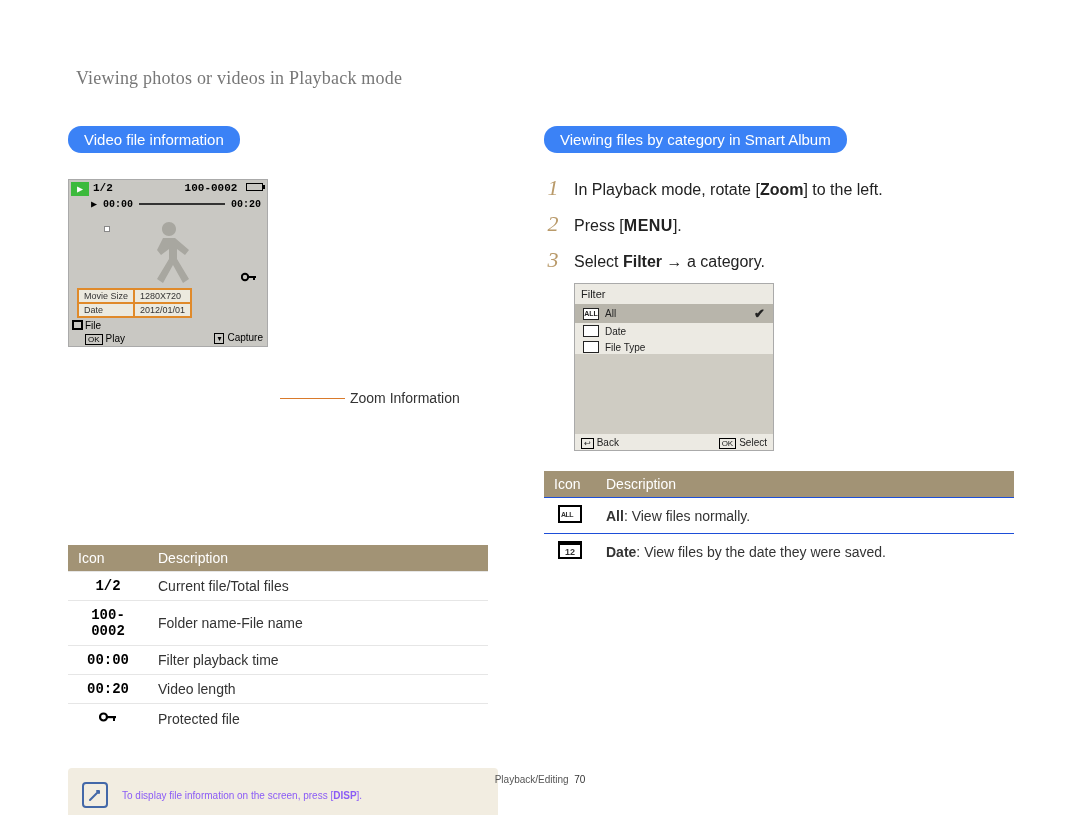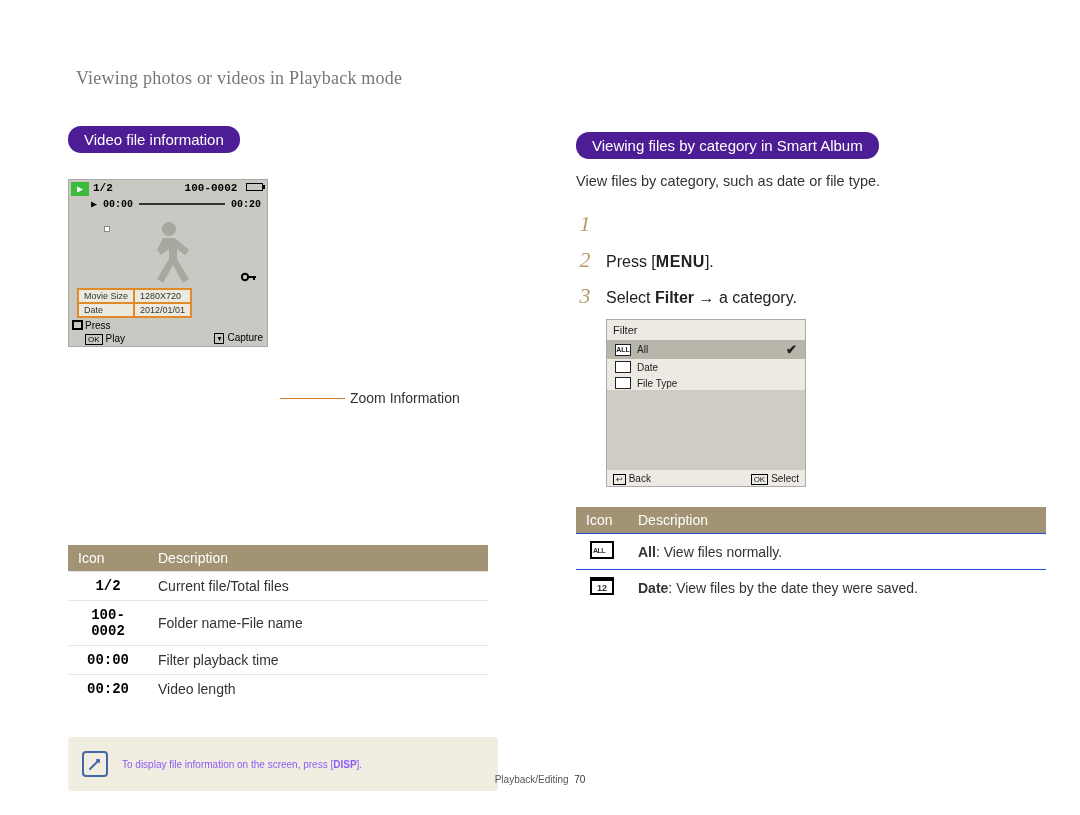--- a/index.html
+++ b/index.html
@@ -23,28 +23,27 @@
     margin-left: 8px;
   }
   .col-left {
     position: absolute;
     left: 68px;
     top: 126px;
     width: 440px;
   }
   .col-right {
     position: absolute;
-    left: 576px;
+    left: 544px;
     top: 126px;
     width: 470px;
-    margin-top: 6px;
   }
   .pill {
     display: inline-block;
-    background: #4c1d95;
+    background: #3b82f6;
     color: #fff;
     font-size: 15px;
     padding: 5px 16px;
     border-radius: 13px;
     font-weight: 500;
   }
 
   
   .lcd {
     margin-top: 26px;
@@ -227,21 +226,21 @@
     <div class="info-box">
       <div class="row">
           <div class="cell">Movie Size</div>
           <div class="cell">1280X720</div>
         </div>
       <div class="row">
           <div class="cell">Date</div>
           <div class="cell">2012/01/01</div>
         </div>
     </div>
-    <div class="album"><span class="sq"></span><span>Press</span></div>
+    <div class="album"><span class="sq"></span><span>File</span></div>
     <div class="play-label"><span class="ok">OK</span><span>Play</span></div>
     <div class="capture"><span class="dn">▾</span><span>Capture</span></div>
   </div>
 
   <div class="callout-line"></div>
   <div class="callout-text">Zoom Information</div>
 
   <table class="idx-table">
     <tbody>
         <tr>
@@ -257,42 +256,50 @@
           <td>Folder name-File name</td>
         </tr>
     <tr>
           <td>00:00</td>
           <td>Filter playback time</td>
         </tr>
     <tr>
           <td>00:20</td>
           <td>Video length</td>
         </tr>
+    <tr>
+      <td><span class="key-glyph"><svg width="18" height="14" viewBox="0 0 18 14">
+                <circle cx="4.5" cy="7" r="3.5" fill="none" stroke="#000" stroke-width="2.2"></circle>
+                <rect x="8" y="6" width="9" height="2.2" fill="#000"></rect>
+                <rect x="14" y="6" width="2" height="5" fill="#000"></rect>
+              </svg></span></td>
+      <td>Protected file</td>
+    </tr>
   </tbody>
     </table>
 
   <div class="note">
     <div class="badge">
       <svg viewBox="0 0 16 16">
           <path d="M3 13l9-9m0 0l-2 0m2 0l0 2" stroke="#4368a8" stroke-width="2" fill="none" stroke-linecap="round"></path>
         </svg>
     </div>
     <div class="txt">
       <span>To display file information on the screen, press [</span><b>DISP</b><span>].</span>
     </div>
   </div>
 </div>
 
 <div class="col-right">
   <span class="pill">Viewing files by category in Smart Album</span>
-  <div class="right-caption">View files by category, such as date or file type.</div>
 
   <div class="steps">
     <div class="step">
       <div class="num">1</div>
+      <div class="body"><span>In Playback mode, rotate [</span><span class="zoom-box">Zoom</span><span>] to the left.</span></div>
     </div>
     <div class="step">
       <div class="num">2</div>
       <div class="body"><span>Press [</span><span class="menu-box">MENU</span><span>].</span></div>
     </div>
     <div class="step">
       <div class="num">3</div>
       <div class="body"><span>Select </span><b>Filter</b><span> → a category.</span></div>
     </div>
   </div>

